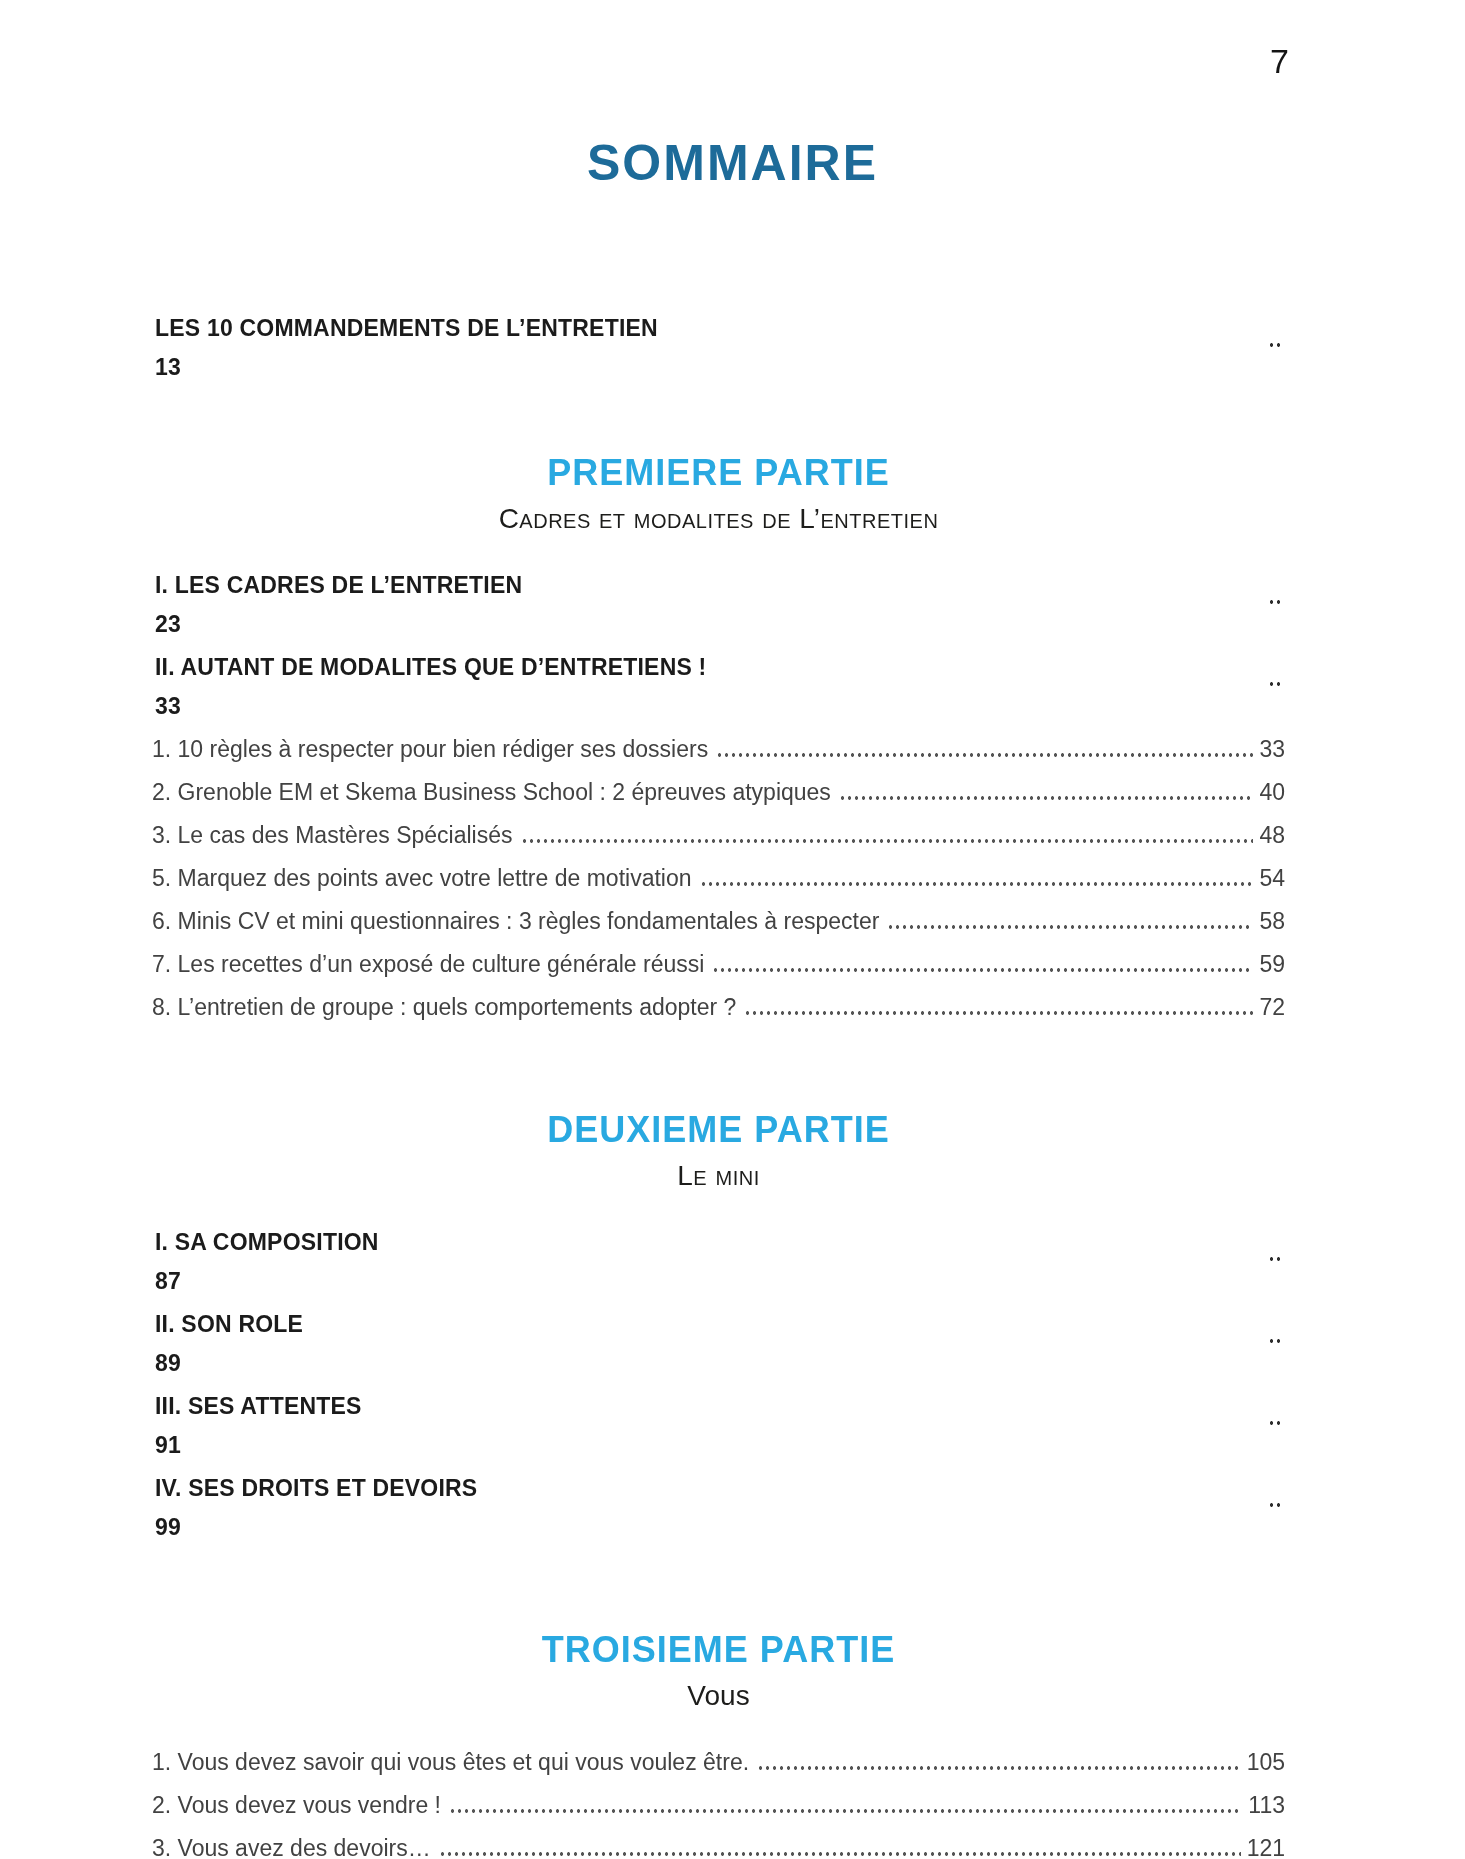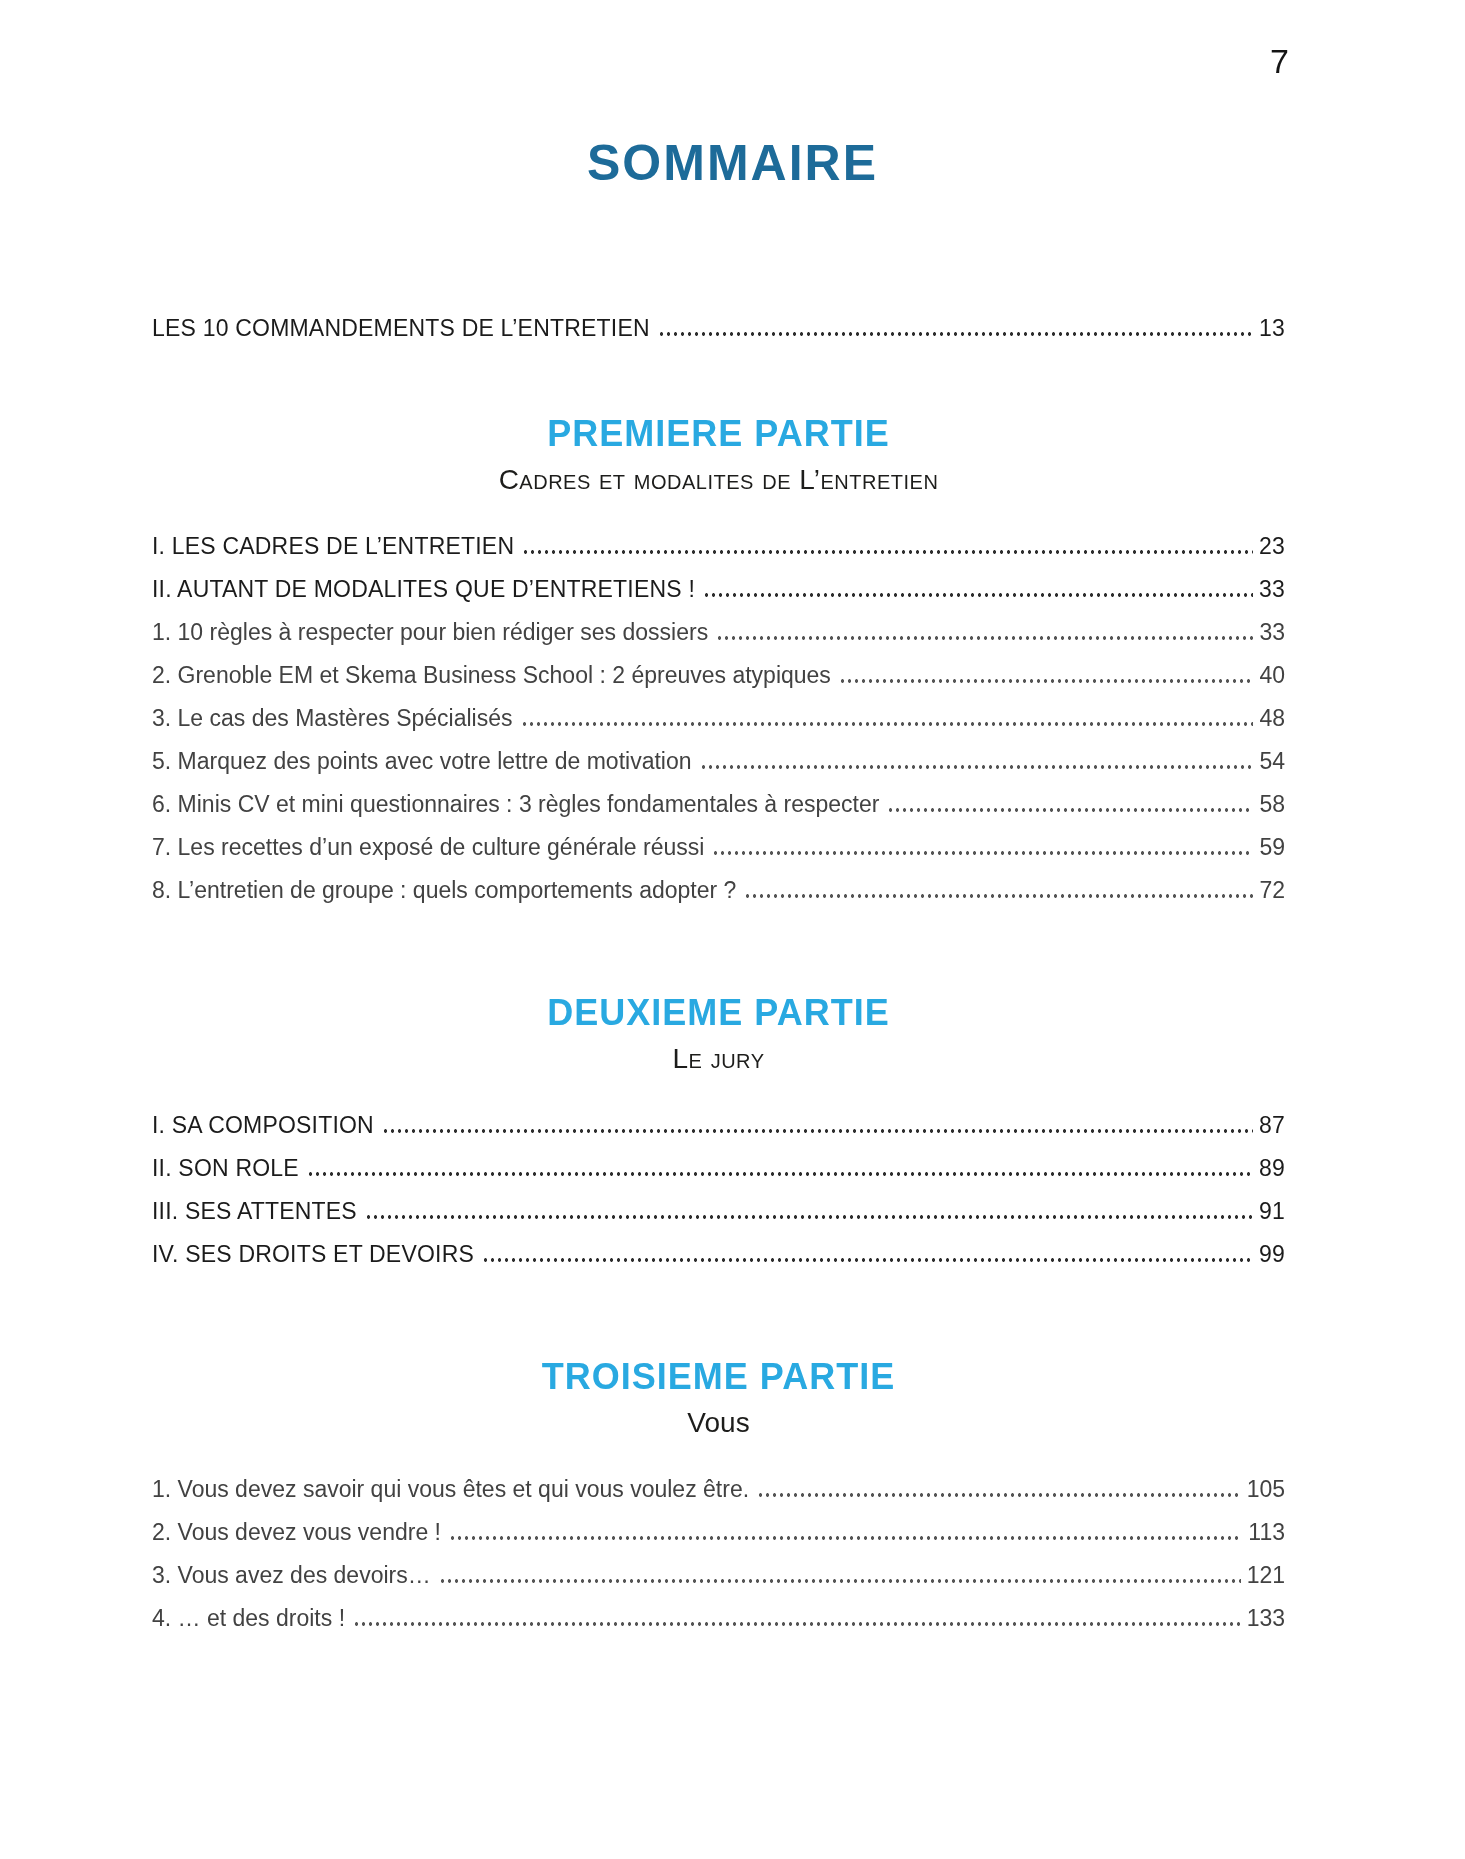--- a/index.html
+++ b/index.html
@@ -33,21 +33,21 @@
     color: var(--title-blue);
   }
   .toc { margin: 126px 180px 0 152px; }
   .toc-row {
     display: flex;
     align-items: baseline;
     font-size: 23px;
     line-height: 28px;
     margin-bottom: 15px;
   }
-  .toc-row.bold { font-weight: 400; letter-spacing: 0.2px; color: #1b1b1b; }
+  .toc-row.bold { font-weight: 700; letter-spacing: 0.2px; color: #1b1b1b; flex-direction: column; }
   .toc-row.light { font-weight: 400; color: #424242; justify-content: space-between; }
   .toc-label { white-space: nowrap; }
   .toc-page { white-space: nowrap; margin-left: 3px; }
   .leader {
     flex: 1 1 auto;
     min-width: 14px;
     align-self: flex-end;
     height: 6px;
     margin: 0 3px 5px 8px;
     color: #2e2e2e;
@@ -148,21 +148,21 @@
   <div class="toc-row light">
     <span class="toc-label">8. L’entretien de groupe : quels comportements adopter ?</span>
     <span class="leader"></span>
     <span class="toc-page">72</span>
   </div>
 </div>
   </div>
 
   <div class="part">
     <h2 class="part-title">DEUXIEME PARTIE</h2>
-    <h3 class="part-subtitle smallcaps">Le jury</h3>
+    <h3 class="part-subtitle smallcaps">Le mini</h3>
     <div class="part-rows">
   <div class="toc-row bold">
     <span class="toc-label">I. SA COMPOSITION</span>
     <span class="leader"></span>
     <span class="toc-page">87</span>
   </div>
 
   <div class="toc-row bold">
     <span class="toc-label">II. SON ROLE</span>
     <span class="leader"></span>

